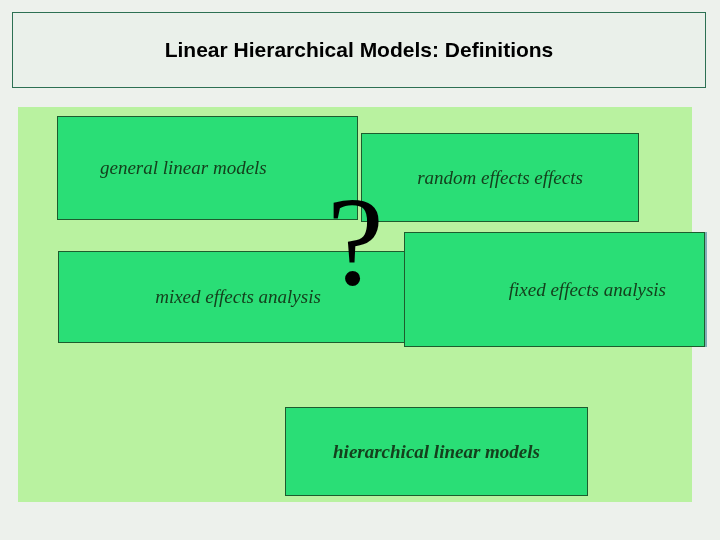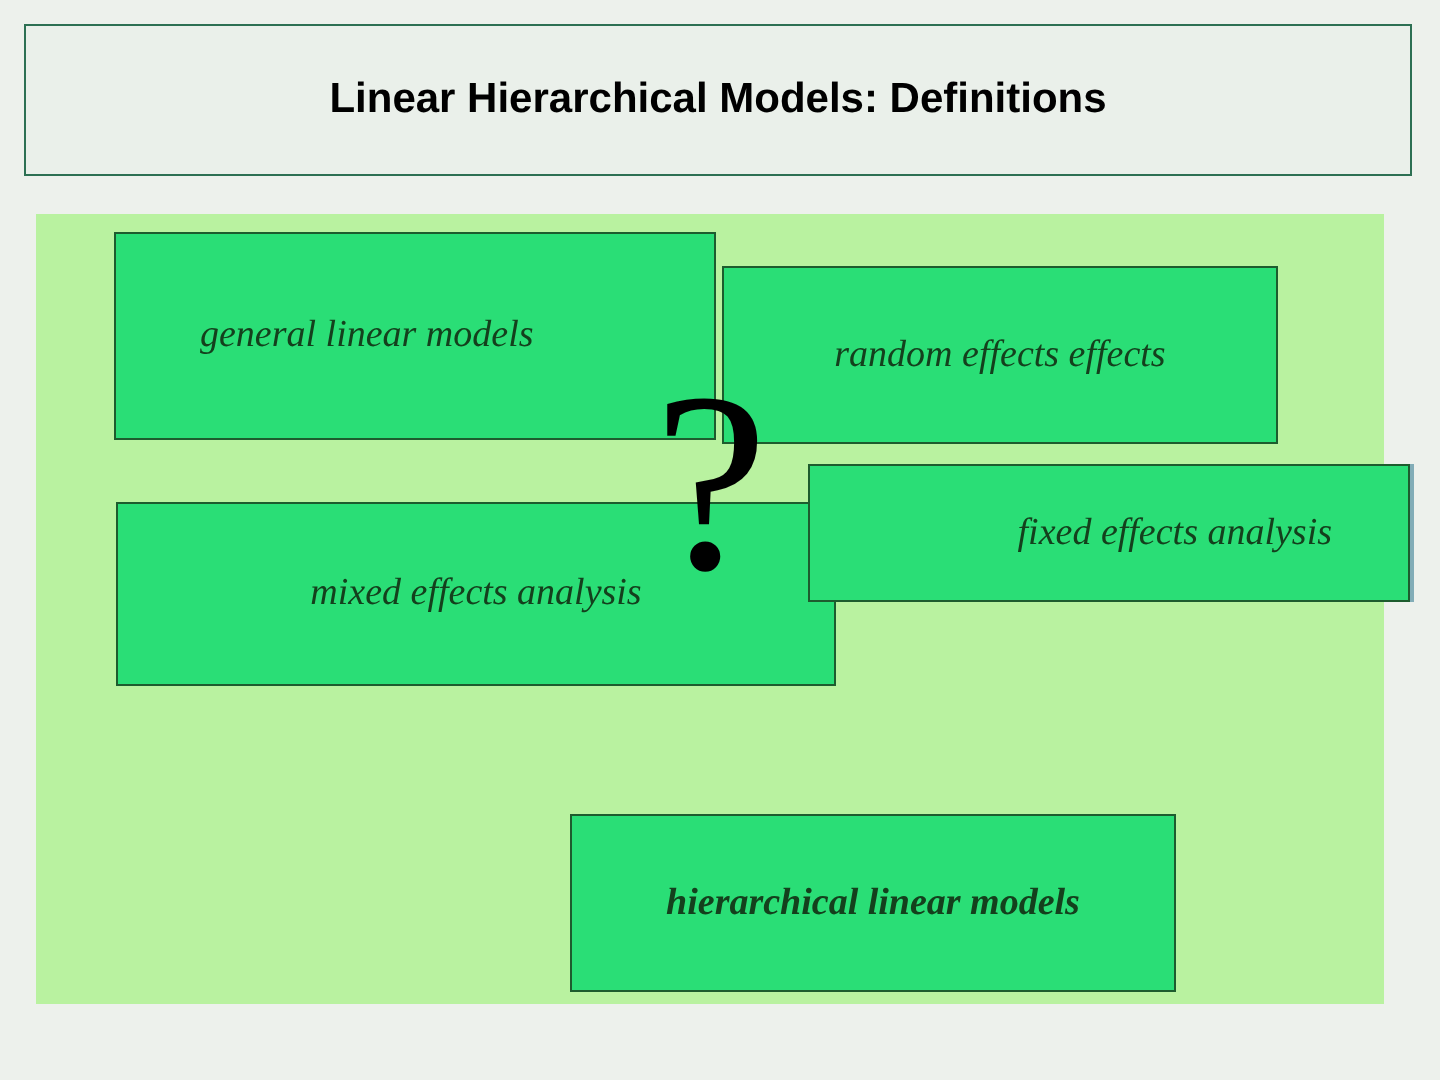--- a/index.html
+++ b/index.html
@@ -70,21 +70,21 @@
     white-space: nowrap;
     width: 100%;
   }
   .align-left   .concept-label { text-align: left;   padding-left: 42px; }
   .align-center .concept-label { text-align: center; }
   .align-right  .concept-label { text-align: right;  padding-right: 38px; }
 
   #box-glm           { left: 57px;  top: 116px; width: 301px; height: 104px; }
   #box-random        { left: 361px; top: 133px; width: 278px; height: 89px; }
   #box-mixed         { left: 58px;  top: 251px; width: 360px; height: 92px; }
-  #box-fixed         { left: 404px; top: 232px; width: 301px; height: 69px;
+  #box-fixed         { left: 404px; top: 232px; width: 301px; height: 115px;
                        box-shadow: 2px 0 0 rgba(0,90,120,0.45); }
   #box-hierarchical  { left: 285px; top: 407px; width: 303px; height: 89px; font-weight: bold; }
 
   
   #question-mark {
     position: absolute;
     left: 327px;
     top: 176px;
     width: 56px;
     height: 130px;

